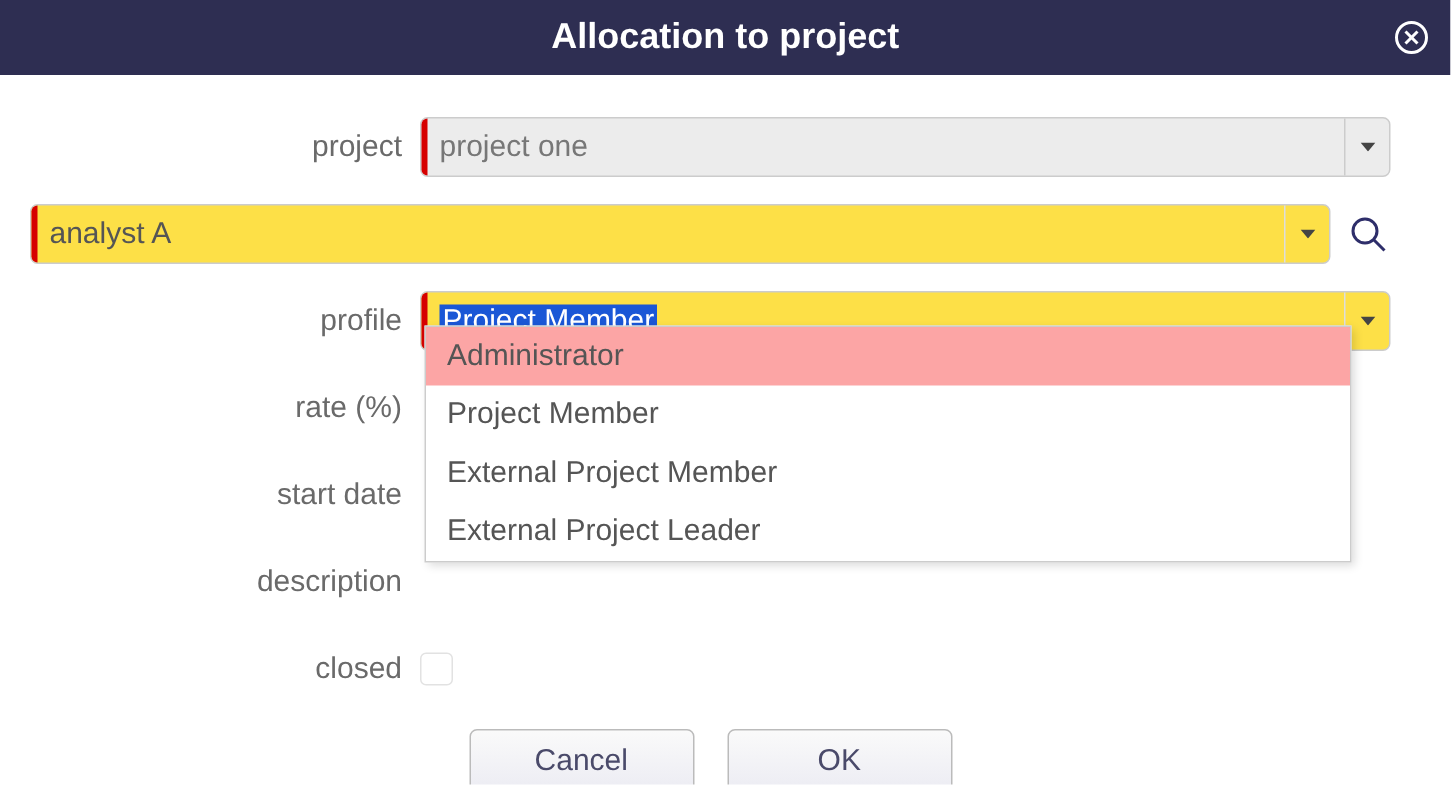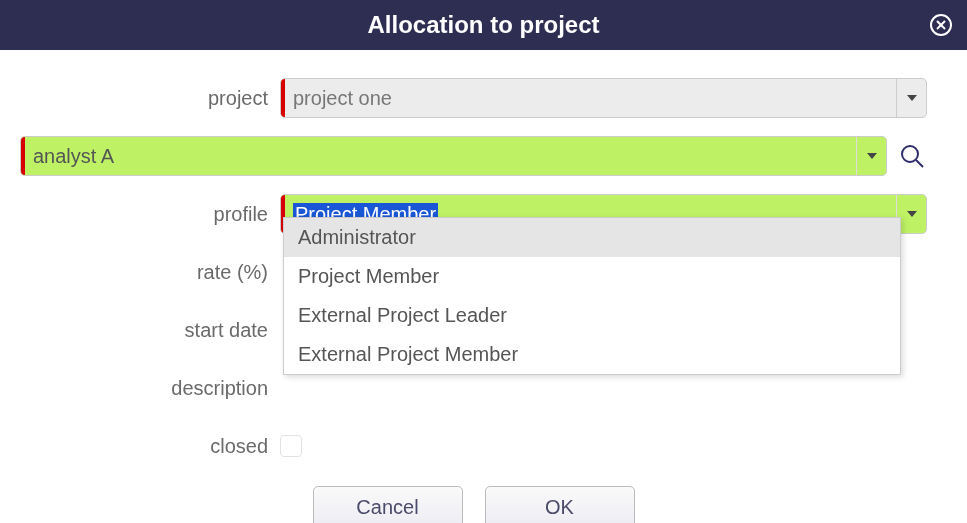--- a/index.html
+++ b/index.html
@@ -61,21 +61,21 @@
   }
   .combo {
     flex: 1;
     height: 40px;
     border: 1px solid #ccc;
     border-radius: 5px;
     display: flex;
     align-items: center;
     padding: 0 0 0 12px;
     position: relative;
-    background: #bef264;
+    background: #fde047;
     font-size: 20px;
     color: #555;
     cursor: pointer;
   }
   .combo .req-bar {
     position: absolute;
     left: 0;
     top: 0;
     bottom: 0;
     width: 4px;
@@ -129,21 +129,21 @@
     box-shadow: 2px 2px 6px rgba(0,0,0,.15);
     z-index: 50;
   }
   .dropdown .opt {
     padding: 8px 14px;
     font-size: 20px;
     color: #555;
     cursor: pointer;
   }
   .dropdown .opt.hover {
-    background: #e5e5e5;
+    background: #fca5a5;
   }
   .btn-row {
     display: flex;
     justify-content: center;
     gap: 22px;
     margin-top: 8px;
   }
   .btn {
     min-width: 150px;
     height: 42px;
@@ -254,15 +254,15 @@
   <div class="btn-row">
     <div class="btn">Cancel</div>
     <div class="btn">OK</div>
   </div>
 
 </div>
 
 <div class="dropdown">
   <div class="opt hover">Administrator</div>
   <div class="opt">Project Member</div>
+  <div class="opt">External Project Member</div>
   <div class="opt">External Project Leader</div>
-  <div class="opt">External Project Member</div>
 </div>
 
 </body></html>

